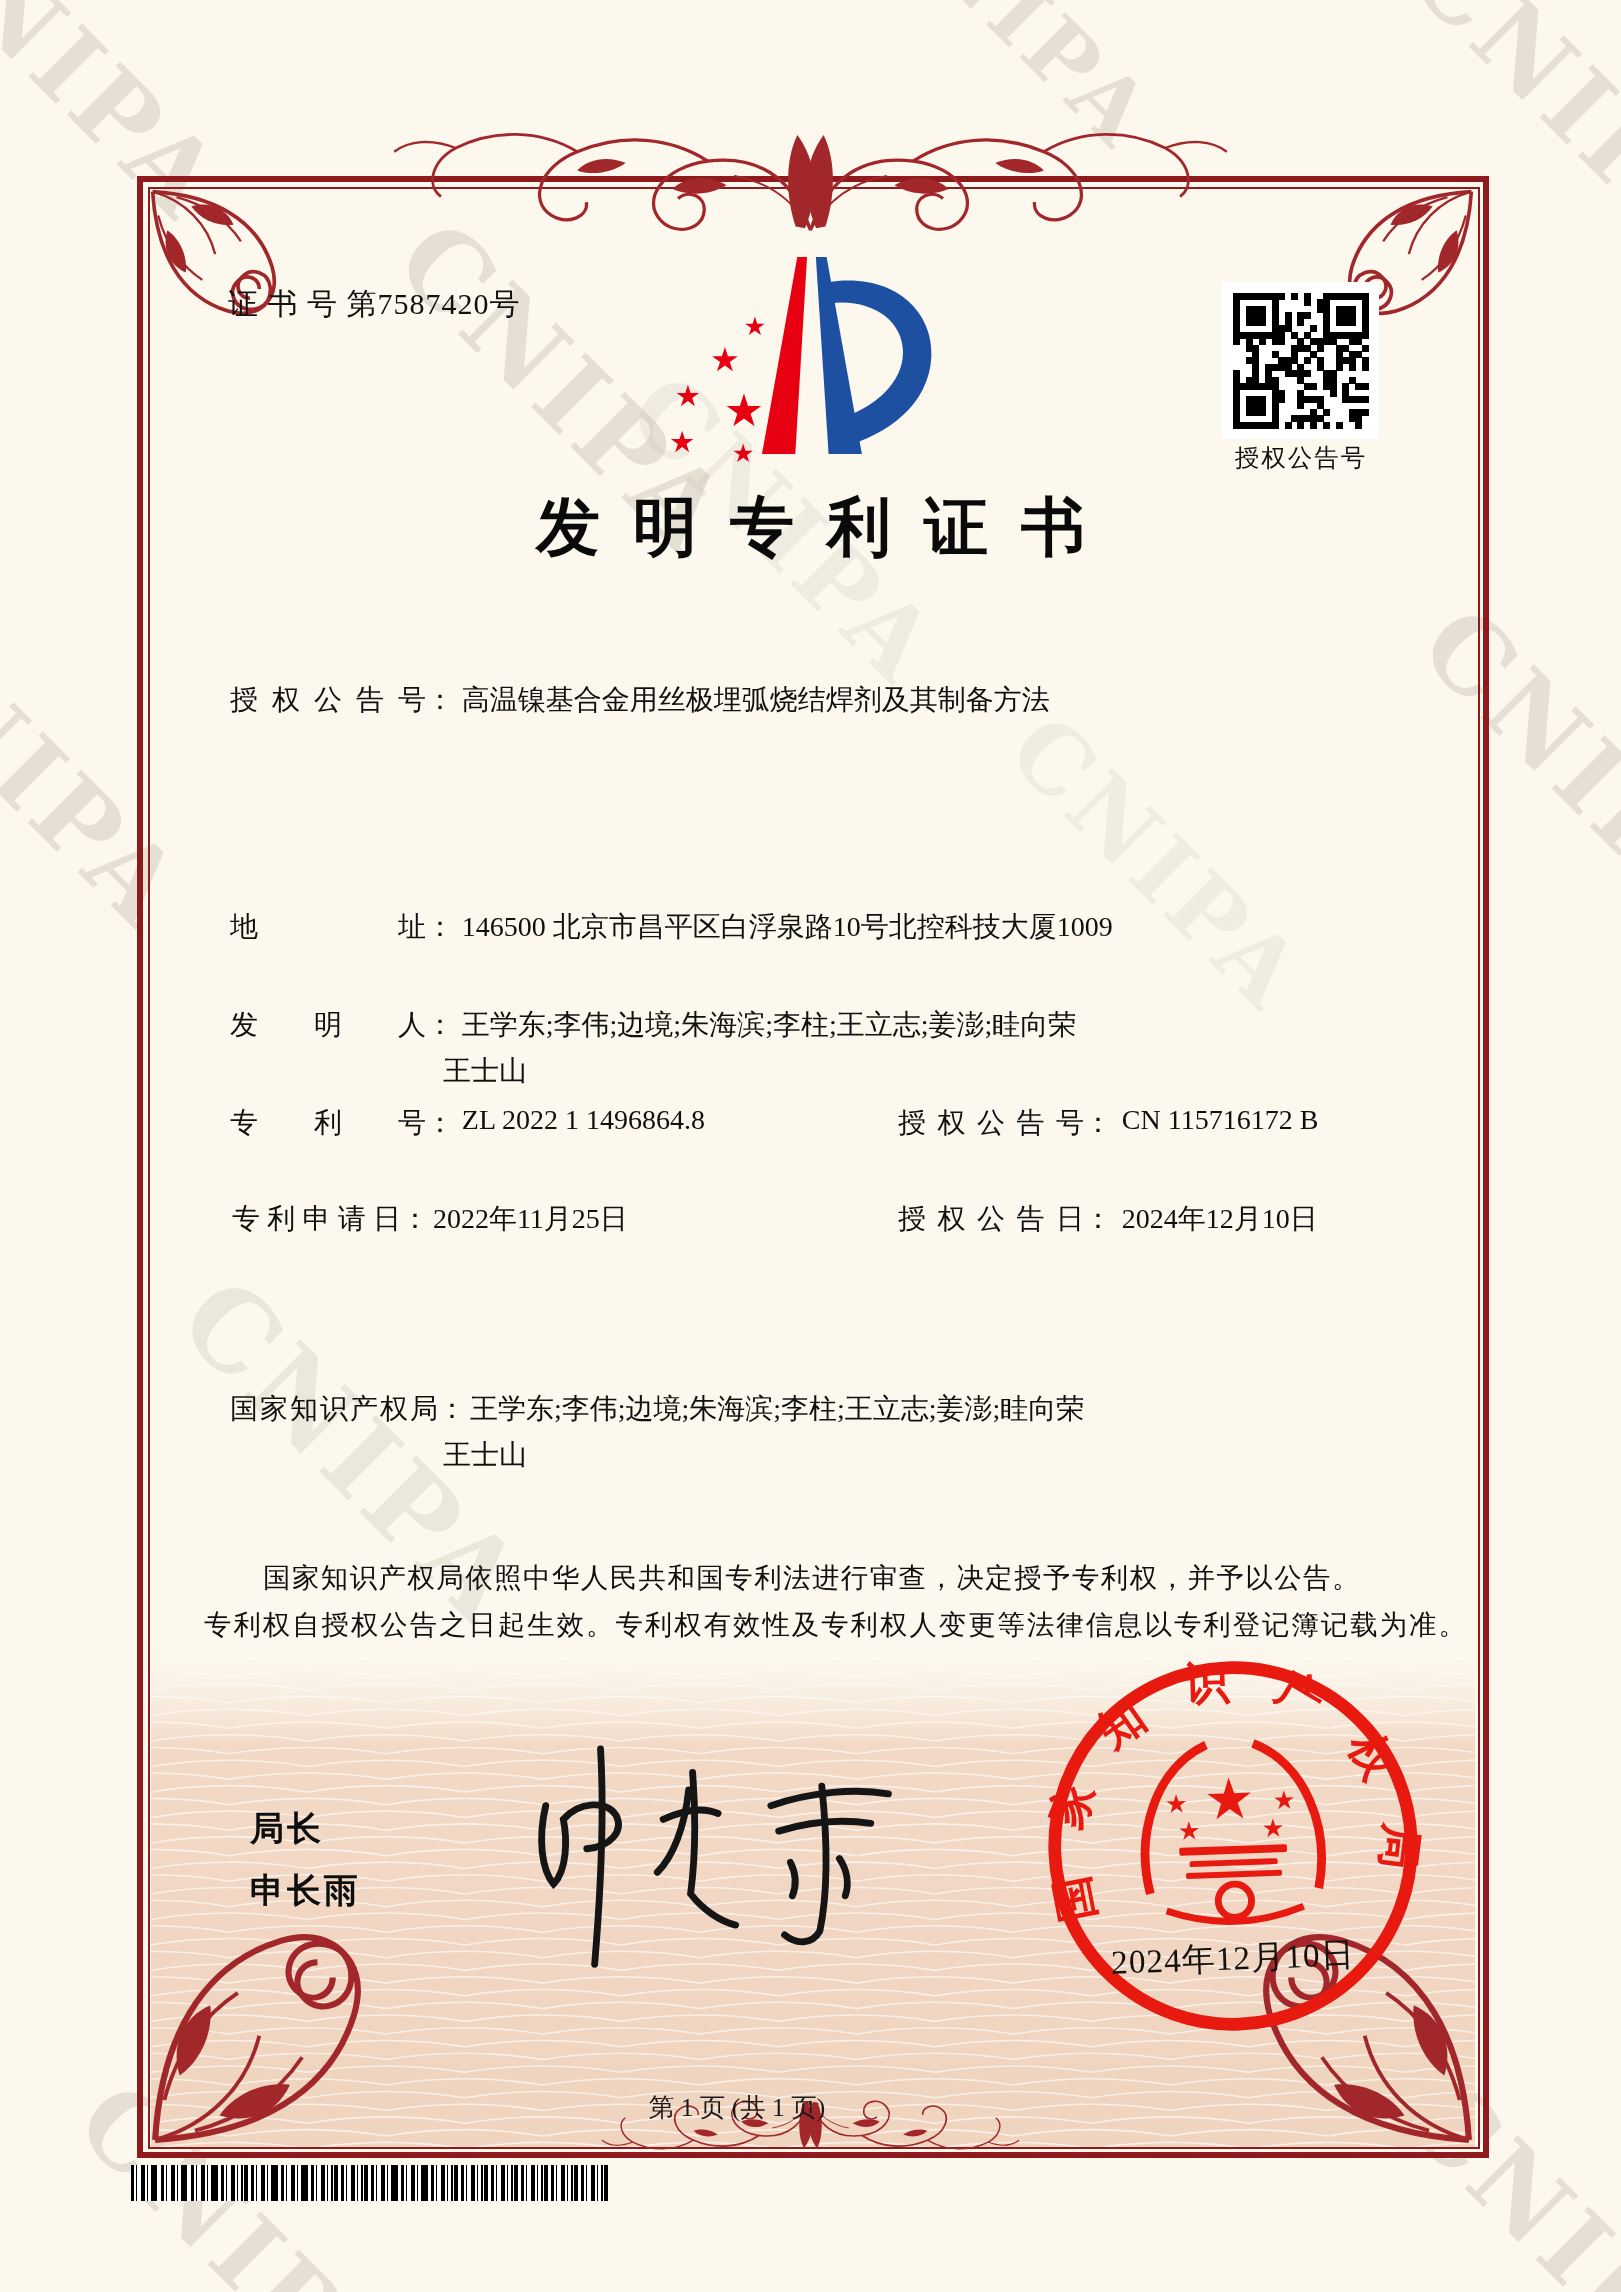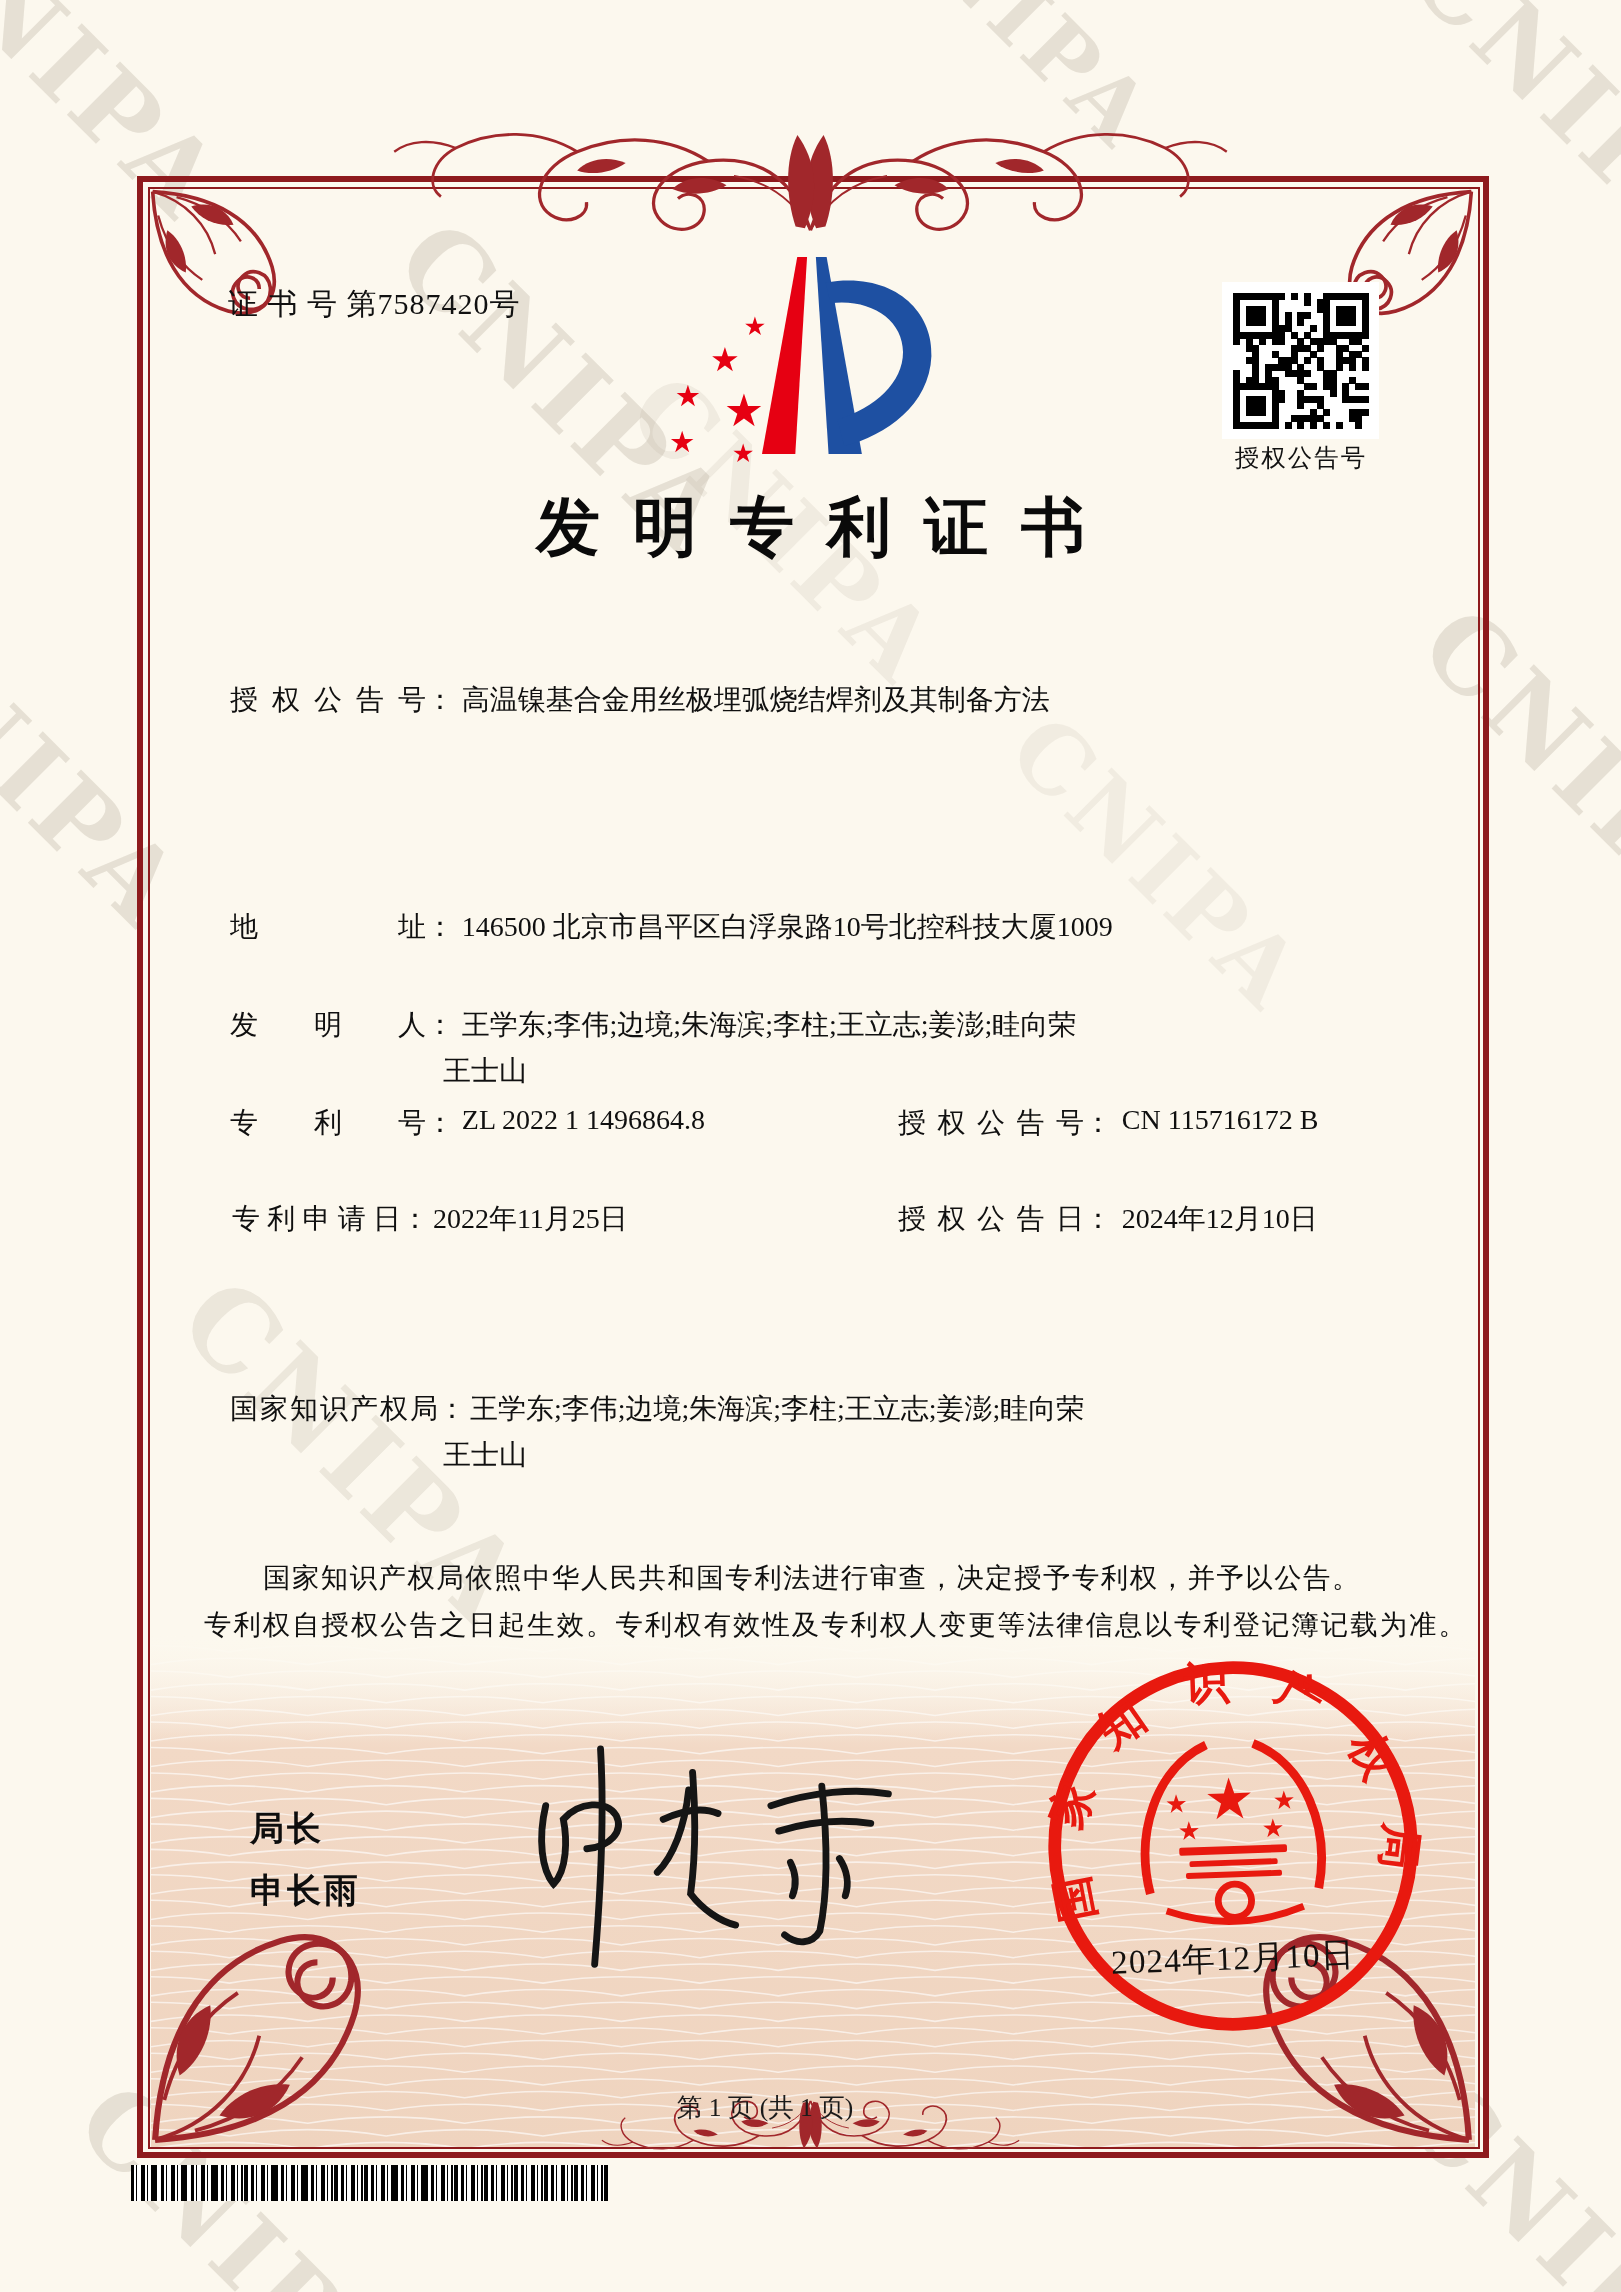--- a/index.html
+++ b/index.html
@@ -24,21 +24,21 @@
   .qrbox{position:absolute;left:1222px;top:282px;width:157px;height:157px;background:#fff;}
   .qrgrid{position:absolute;left:10.8px;top:10.8px;width:135px;height:135px;}
   .qrgrid i{position:absolute;background:#000;}
   .qrcap{position:absolute;left:1208px;top:441px;width:186px;text-align:center;font-size:24.5px;color:#111;letter-spacing:2px;}
   .row{position:absolute;font-size:28px;color:#101010;white-space:nowrap;}
   .lab{display:inline-block;text-align:justify;text-align-last:justify;vertical-align:top;}
   .val{display:inline-block;vertical-align:top;}
   .stmt{position:absolute;font-size:27.4px;color:#101010;white-space:nowrap;}
   .sig-title{position:absolute;left:250px;font-size:34px;font-weight:bold;color:#0d0d0d;
              font-family:"Liberation Sans","DejaVu Sans",sans-serif;letter-spacing:2.9px;}
-  .footer{position:absolute;left:0;top:2090px;width:1474px;text-align:center;font-size:25.5px;color:#1a1a1a;padding-left:28px;}
+  .footer{position:absolute;left:0;top:2090px;width:1474px;text-align:center;font-size:25.5px;color:#1a1a1a;}
   .barcode{position:absolute;left:131px;top:2165px;width:477px;height:36px;background:
     repeating-linear-gradient(90deg,#000 0 2.9px,#fff 2.9px 4.9px,#000 4.9px 5.9px,#fff 5.9px 9.8px,#000 9.8px 13.7px,
     #fff 13.7px 15.7px,#000 15.7px 16.7px,#fff 16.7px 19.6px,#000 19.6px 21.6px,#fff 21.6px 22.5px,#000 22.5px 26.5px,#fff 26.5px 30px);}
   svg{display:block;}
 </style>
 </head>
 <body>
 
 <div class="page">
 

